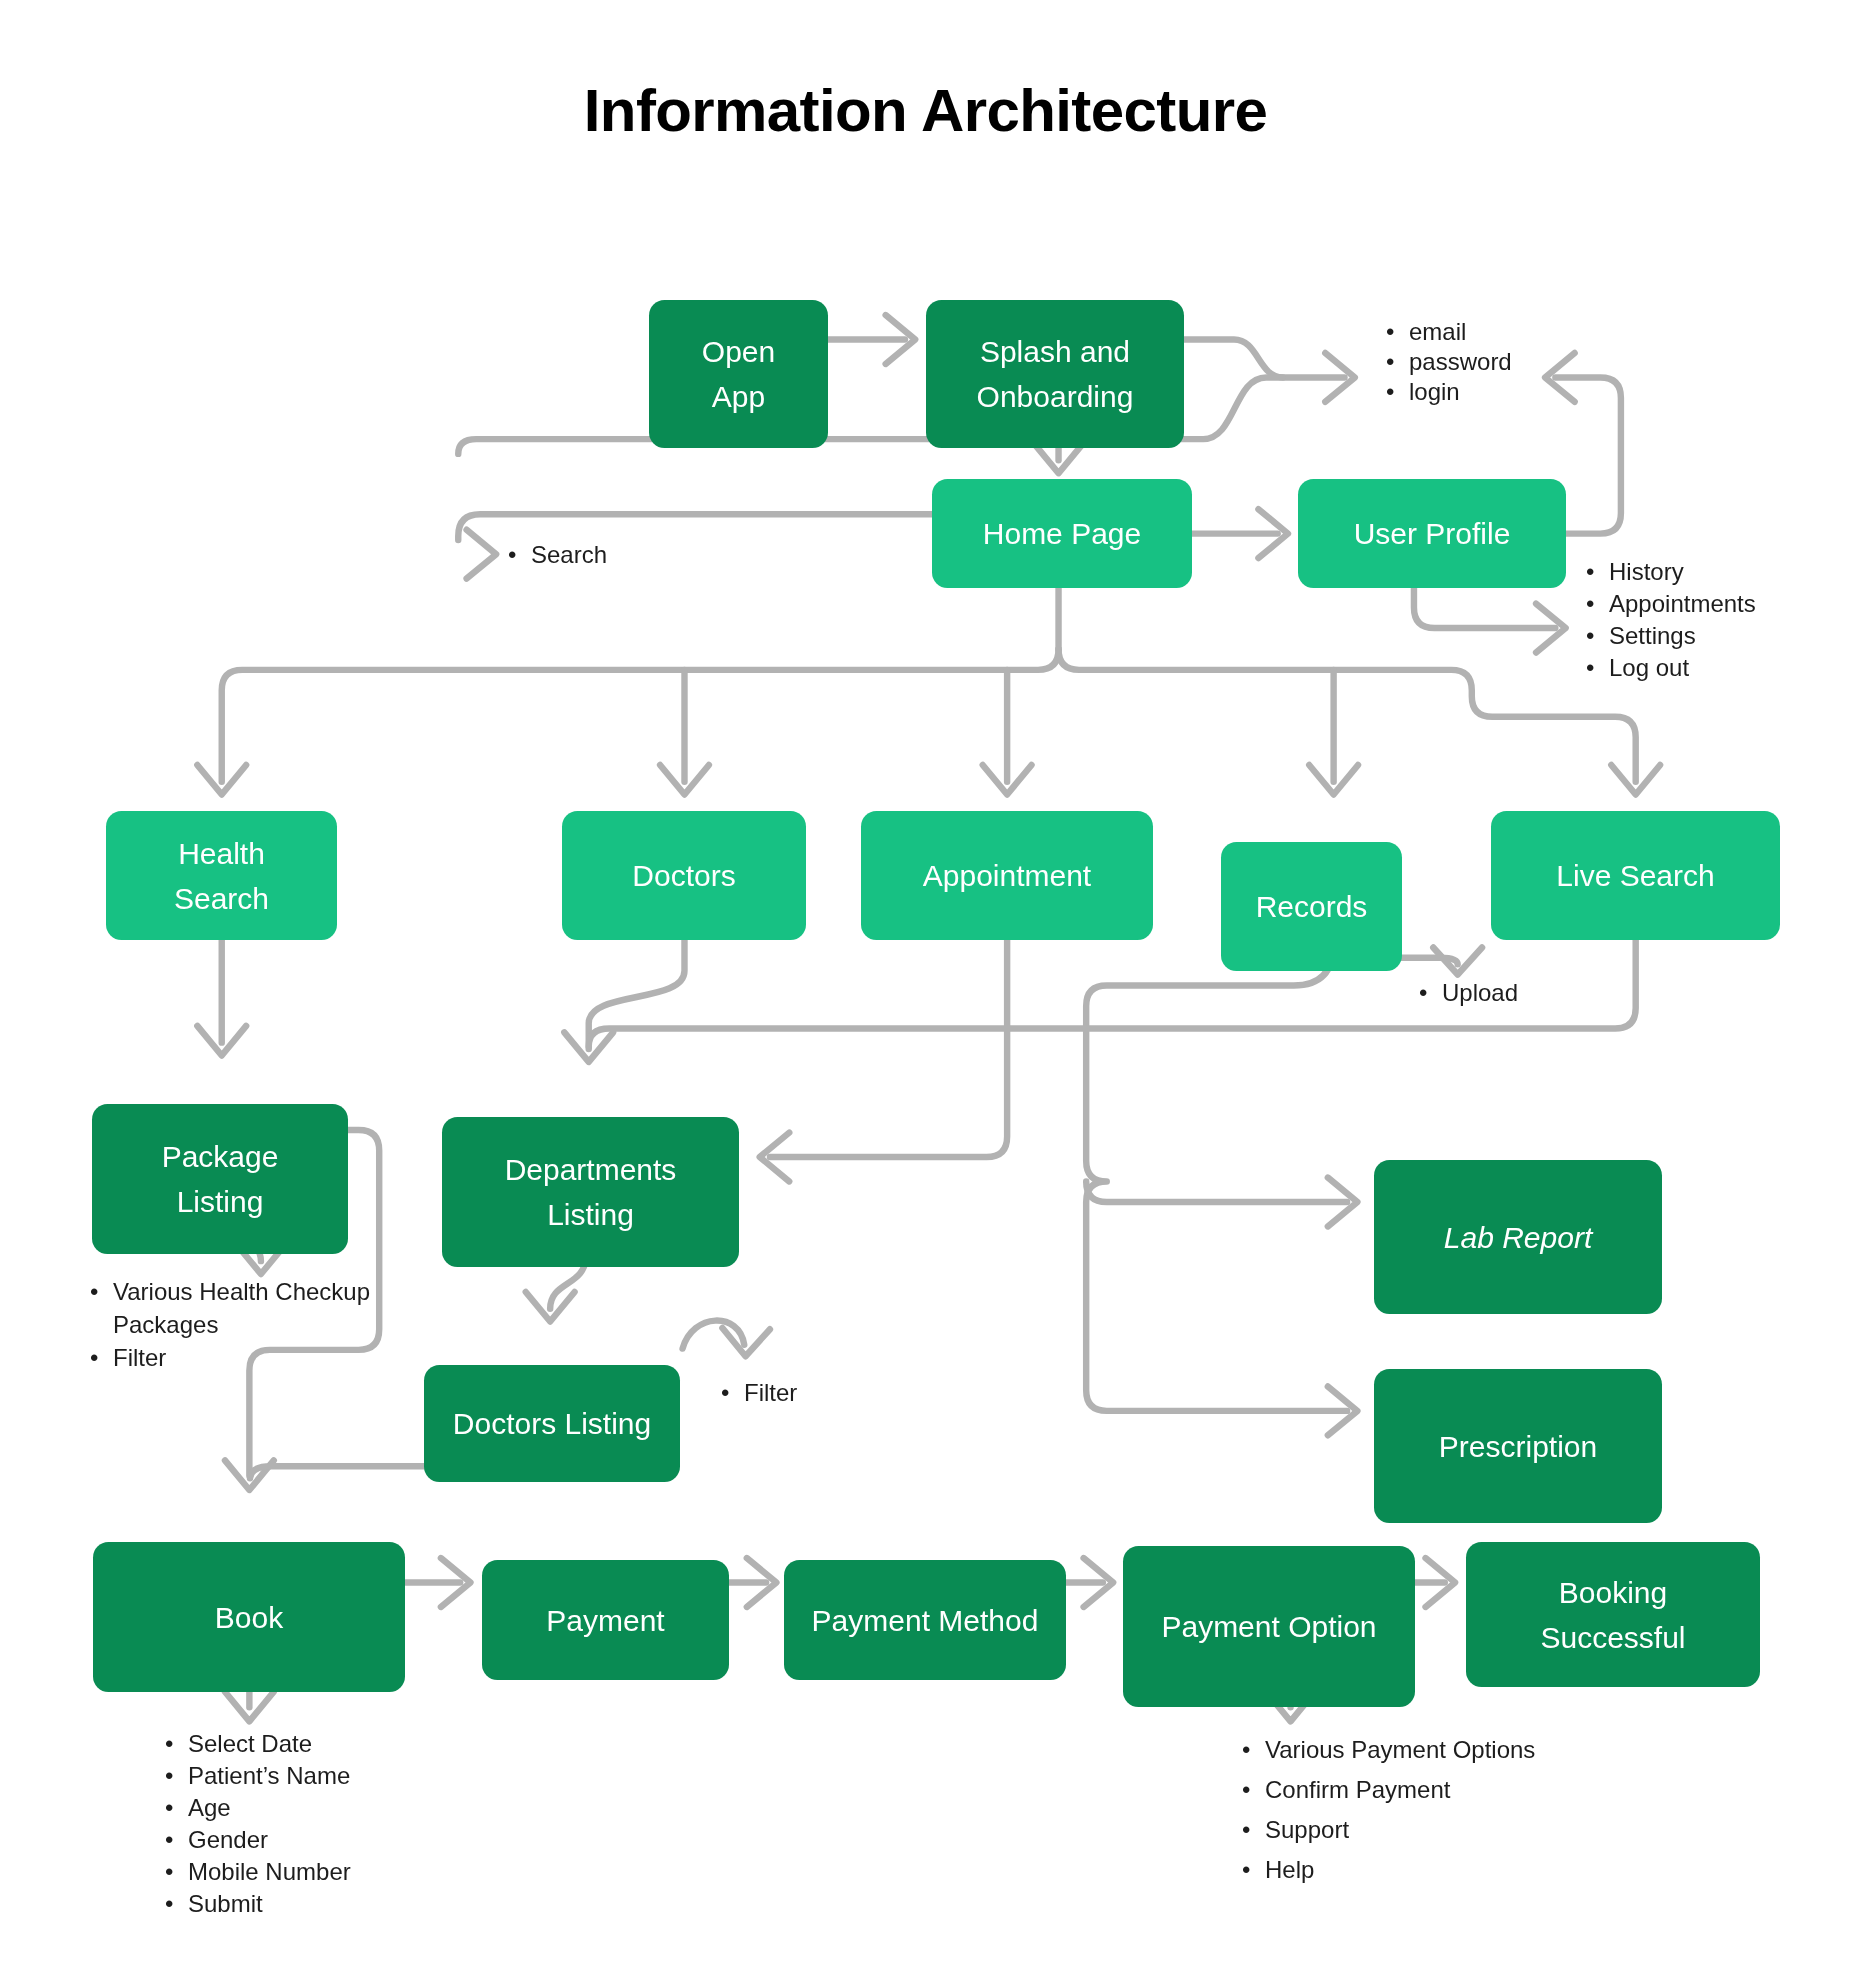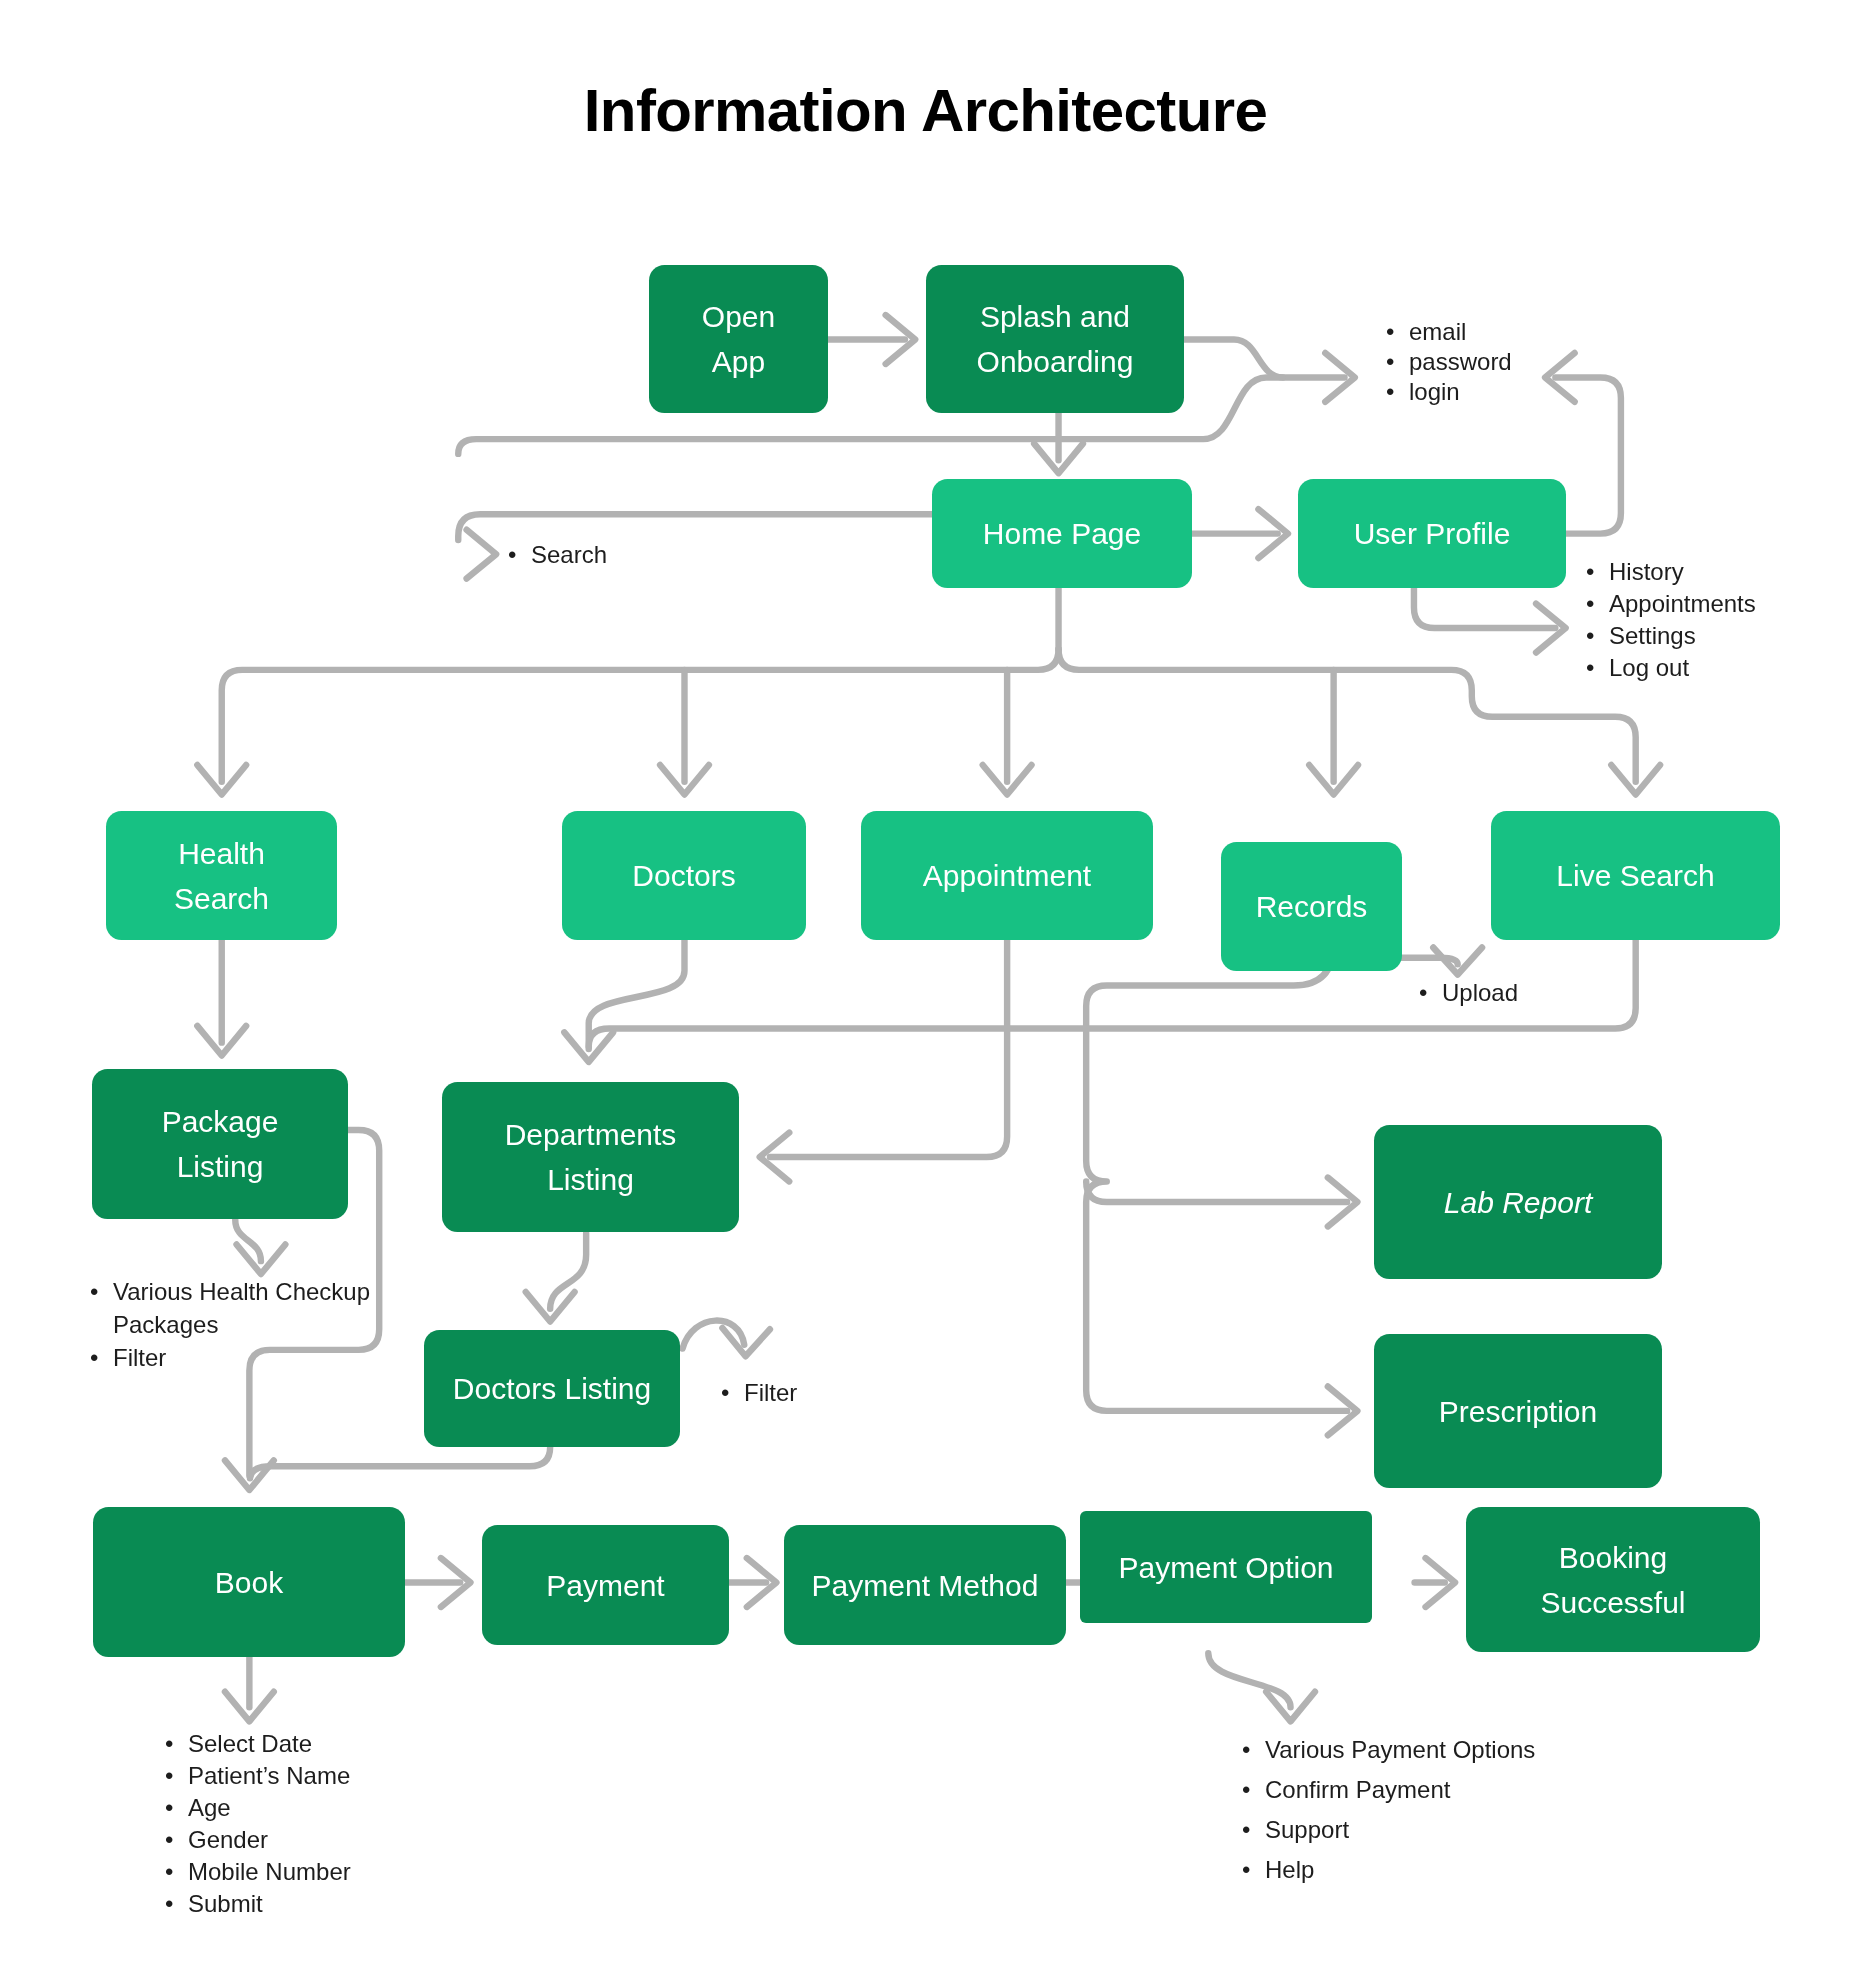--- a/index.html
+++ b/index.html
@@ -18,21 +18,21 @@
     letter-spacing:-0.6px;
   }
   .wires{position:absolute;left:0;top:0;}
   .wire{fill:none;stroke:var(--line);stroke-width:10;stroke-linecap:round;stroke-linejoin:round;}
   .node{
     position:absolute;display:flex;align-items:center;justify-content:center;
     border-radius:15.4px;color:var(--box-text);text-align:center;
     font-size:30px;line-height:1.5;
   }
   .node .lbl{white-space:pre-line;}
-  .dark{background:var(--box-dark);}
+  .dark{background:var(--box-dark);margin-top:35px;}
   .light{background:var(--box-light);}
   .blist{
     position:absolute;margin:0;padding:0;list-style:none;
     color:var(--text);font-size:24px;
   }
   .blist li{
     position:relative;display:block;padding-left:23px;
     line-height:var(--lh,32px);
   }
   .blist li .dot{position:absolute;left:0;top:0;}
@@ -234,21 +234,21 @@
 
   <div class="node dark" style="left:93px;top:1507px;width:312px;height:150px;">
       <span class="lbl">Book</span>
     </div>
   <div class="node dark" style="left:482px;top:1525px;width:247px;height:120px;">
       <span class="lbl">Payment</span>
     </div>
   <div class="node dark" style="left:784px;top:1525px;width:282px;height:120px;">
       <span class="lbl">Payment Method</span>
     </div>
-  <div class="node dark" style="left:1080px;top:1511px;width:292px;height:112px;border-radius:6px;">
+  <div class="node dark" style="left:1123px;top:1511px;width:292px;height:161px;">
       <span class="lbl">Payment Option</span>
     </div>
   <div class="node dark" style="left:1466px;top:1507px;width:294px;height:145px;">
       <span class="lbl">Booking
 Successful</span>
     </div>
 
   <ul class="blist" style="left:1386px;top:317px;--lh:30px;">
       <li><span class="dot">•</span><span class="txt">email</span></li>
       <li><span class="dot">•</span><span class="txt">password</span></li>

